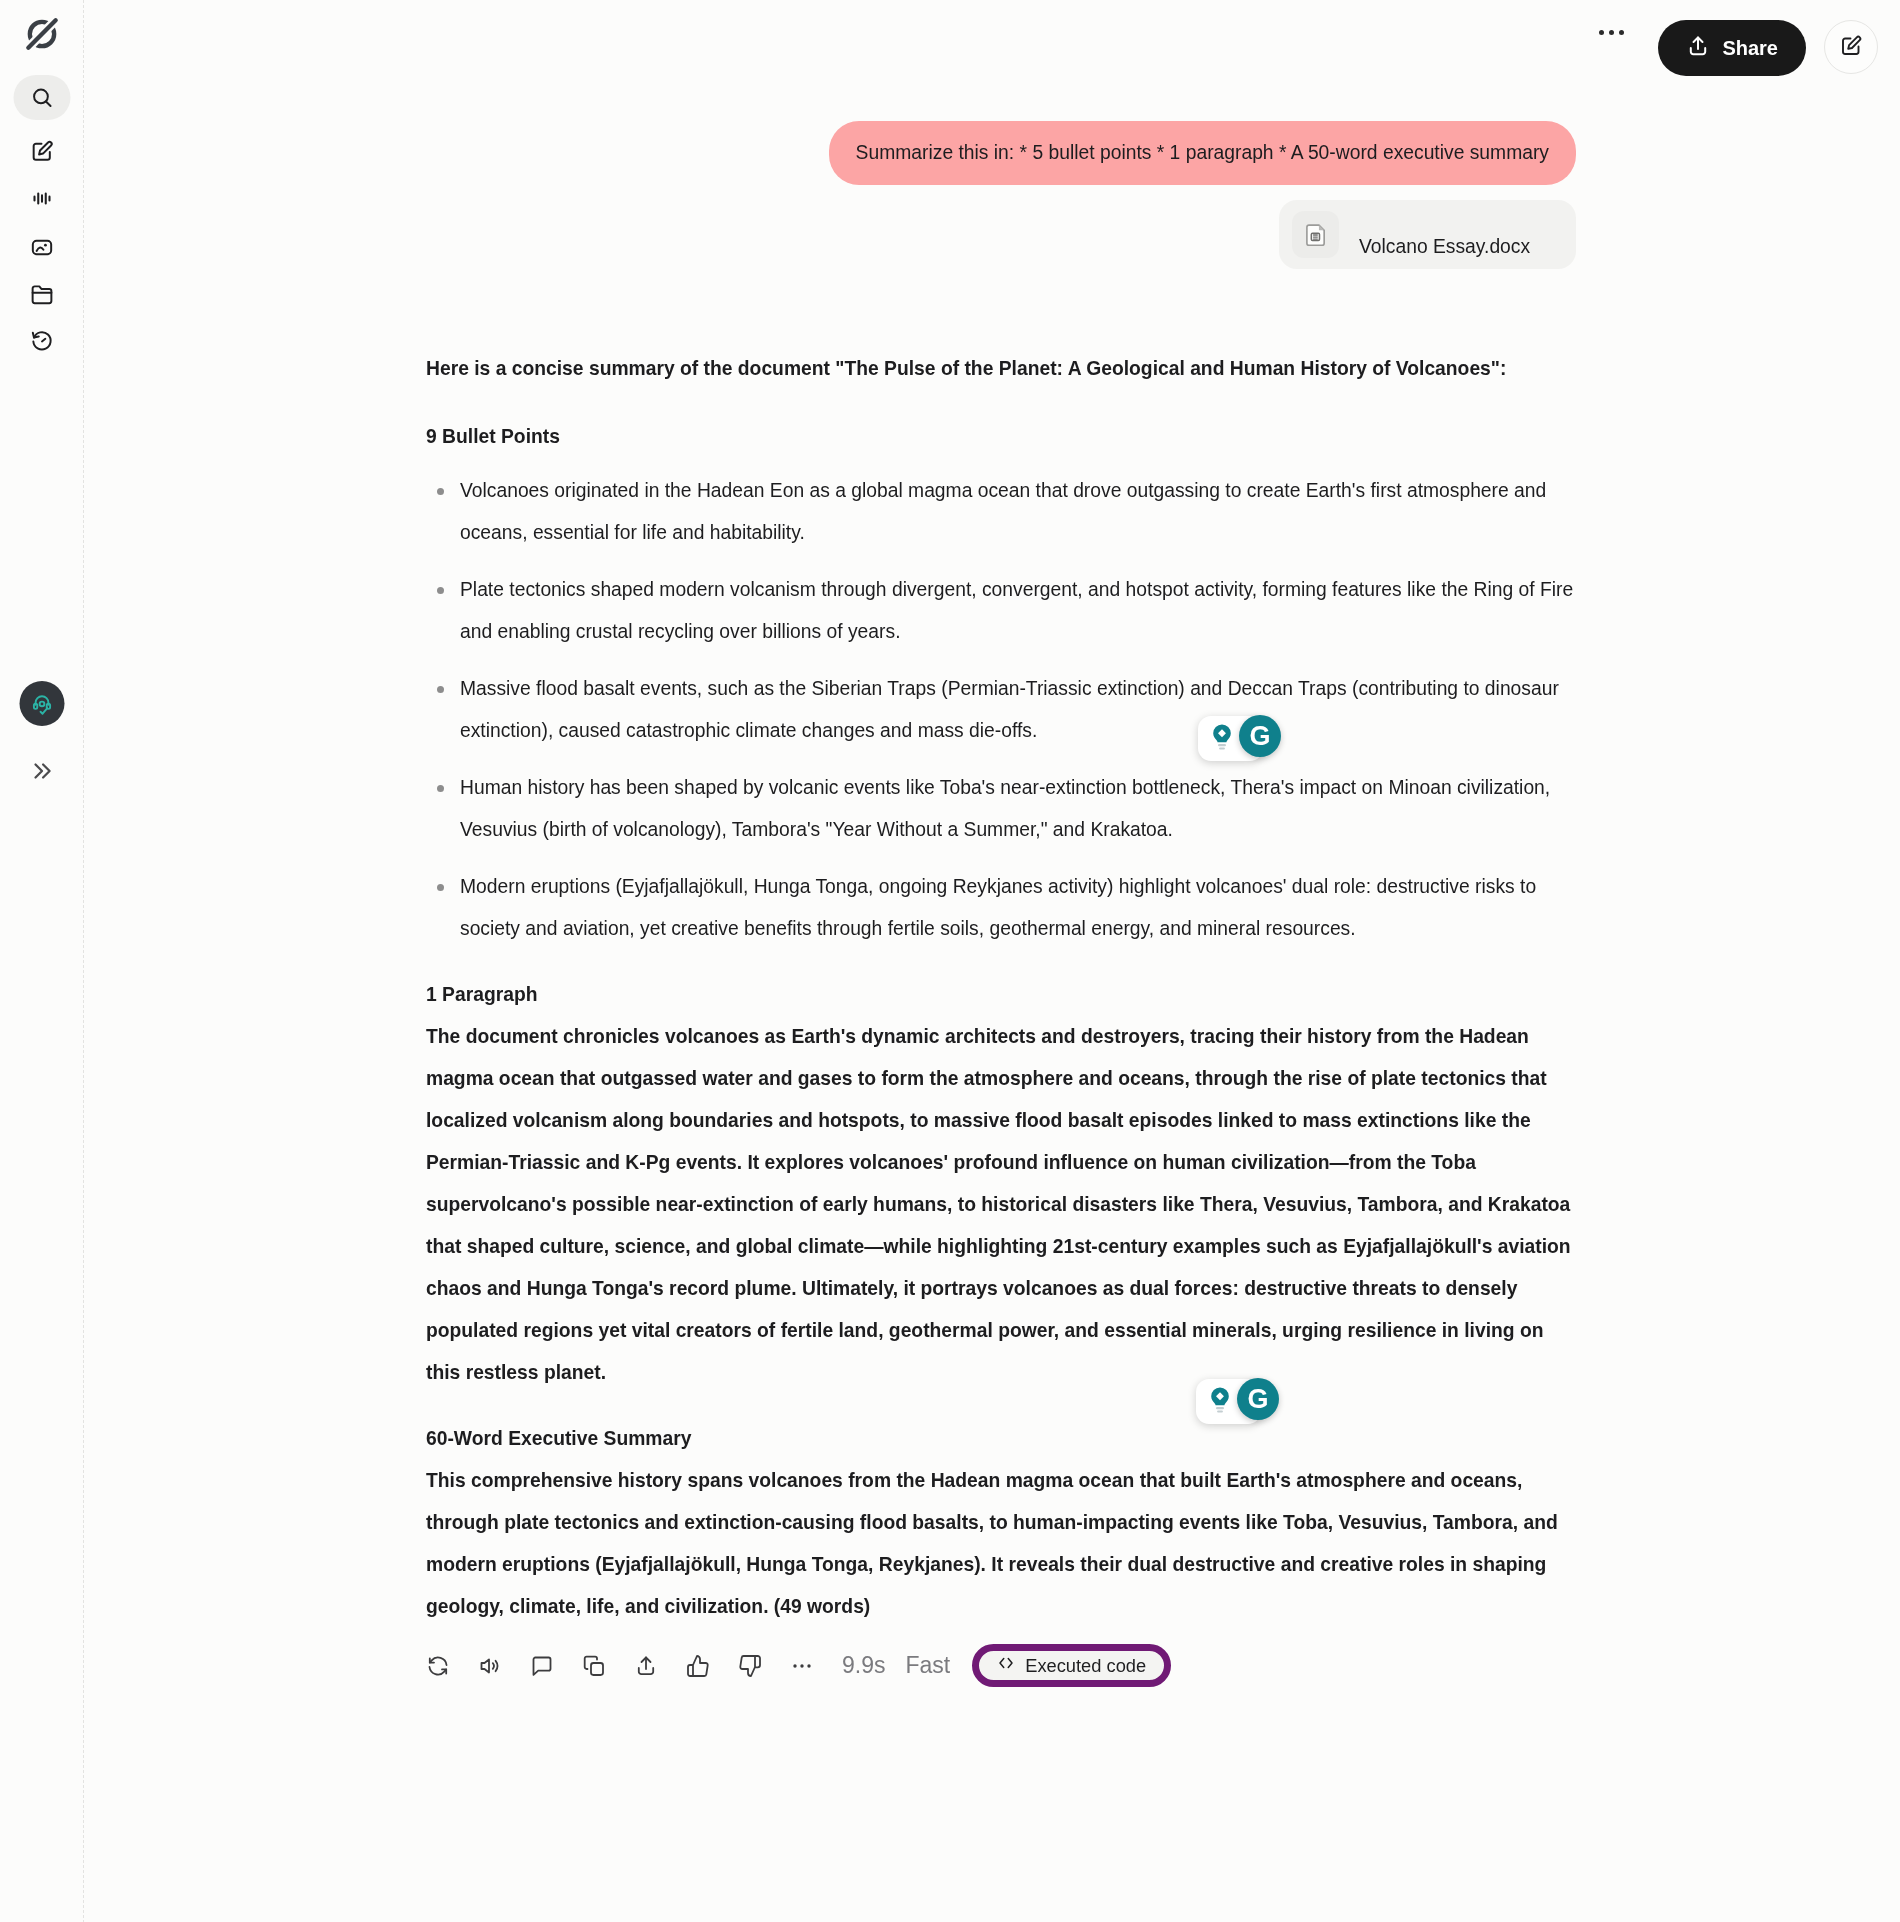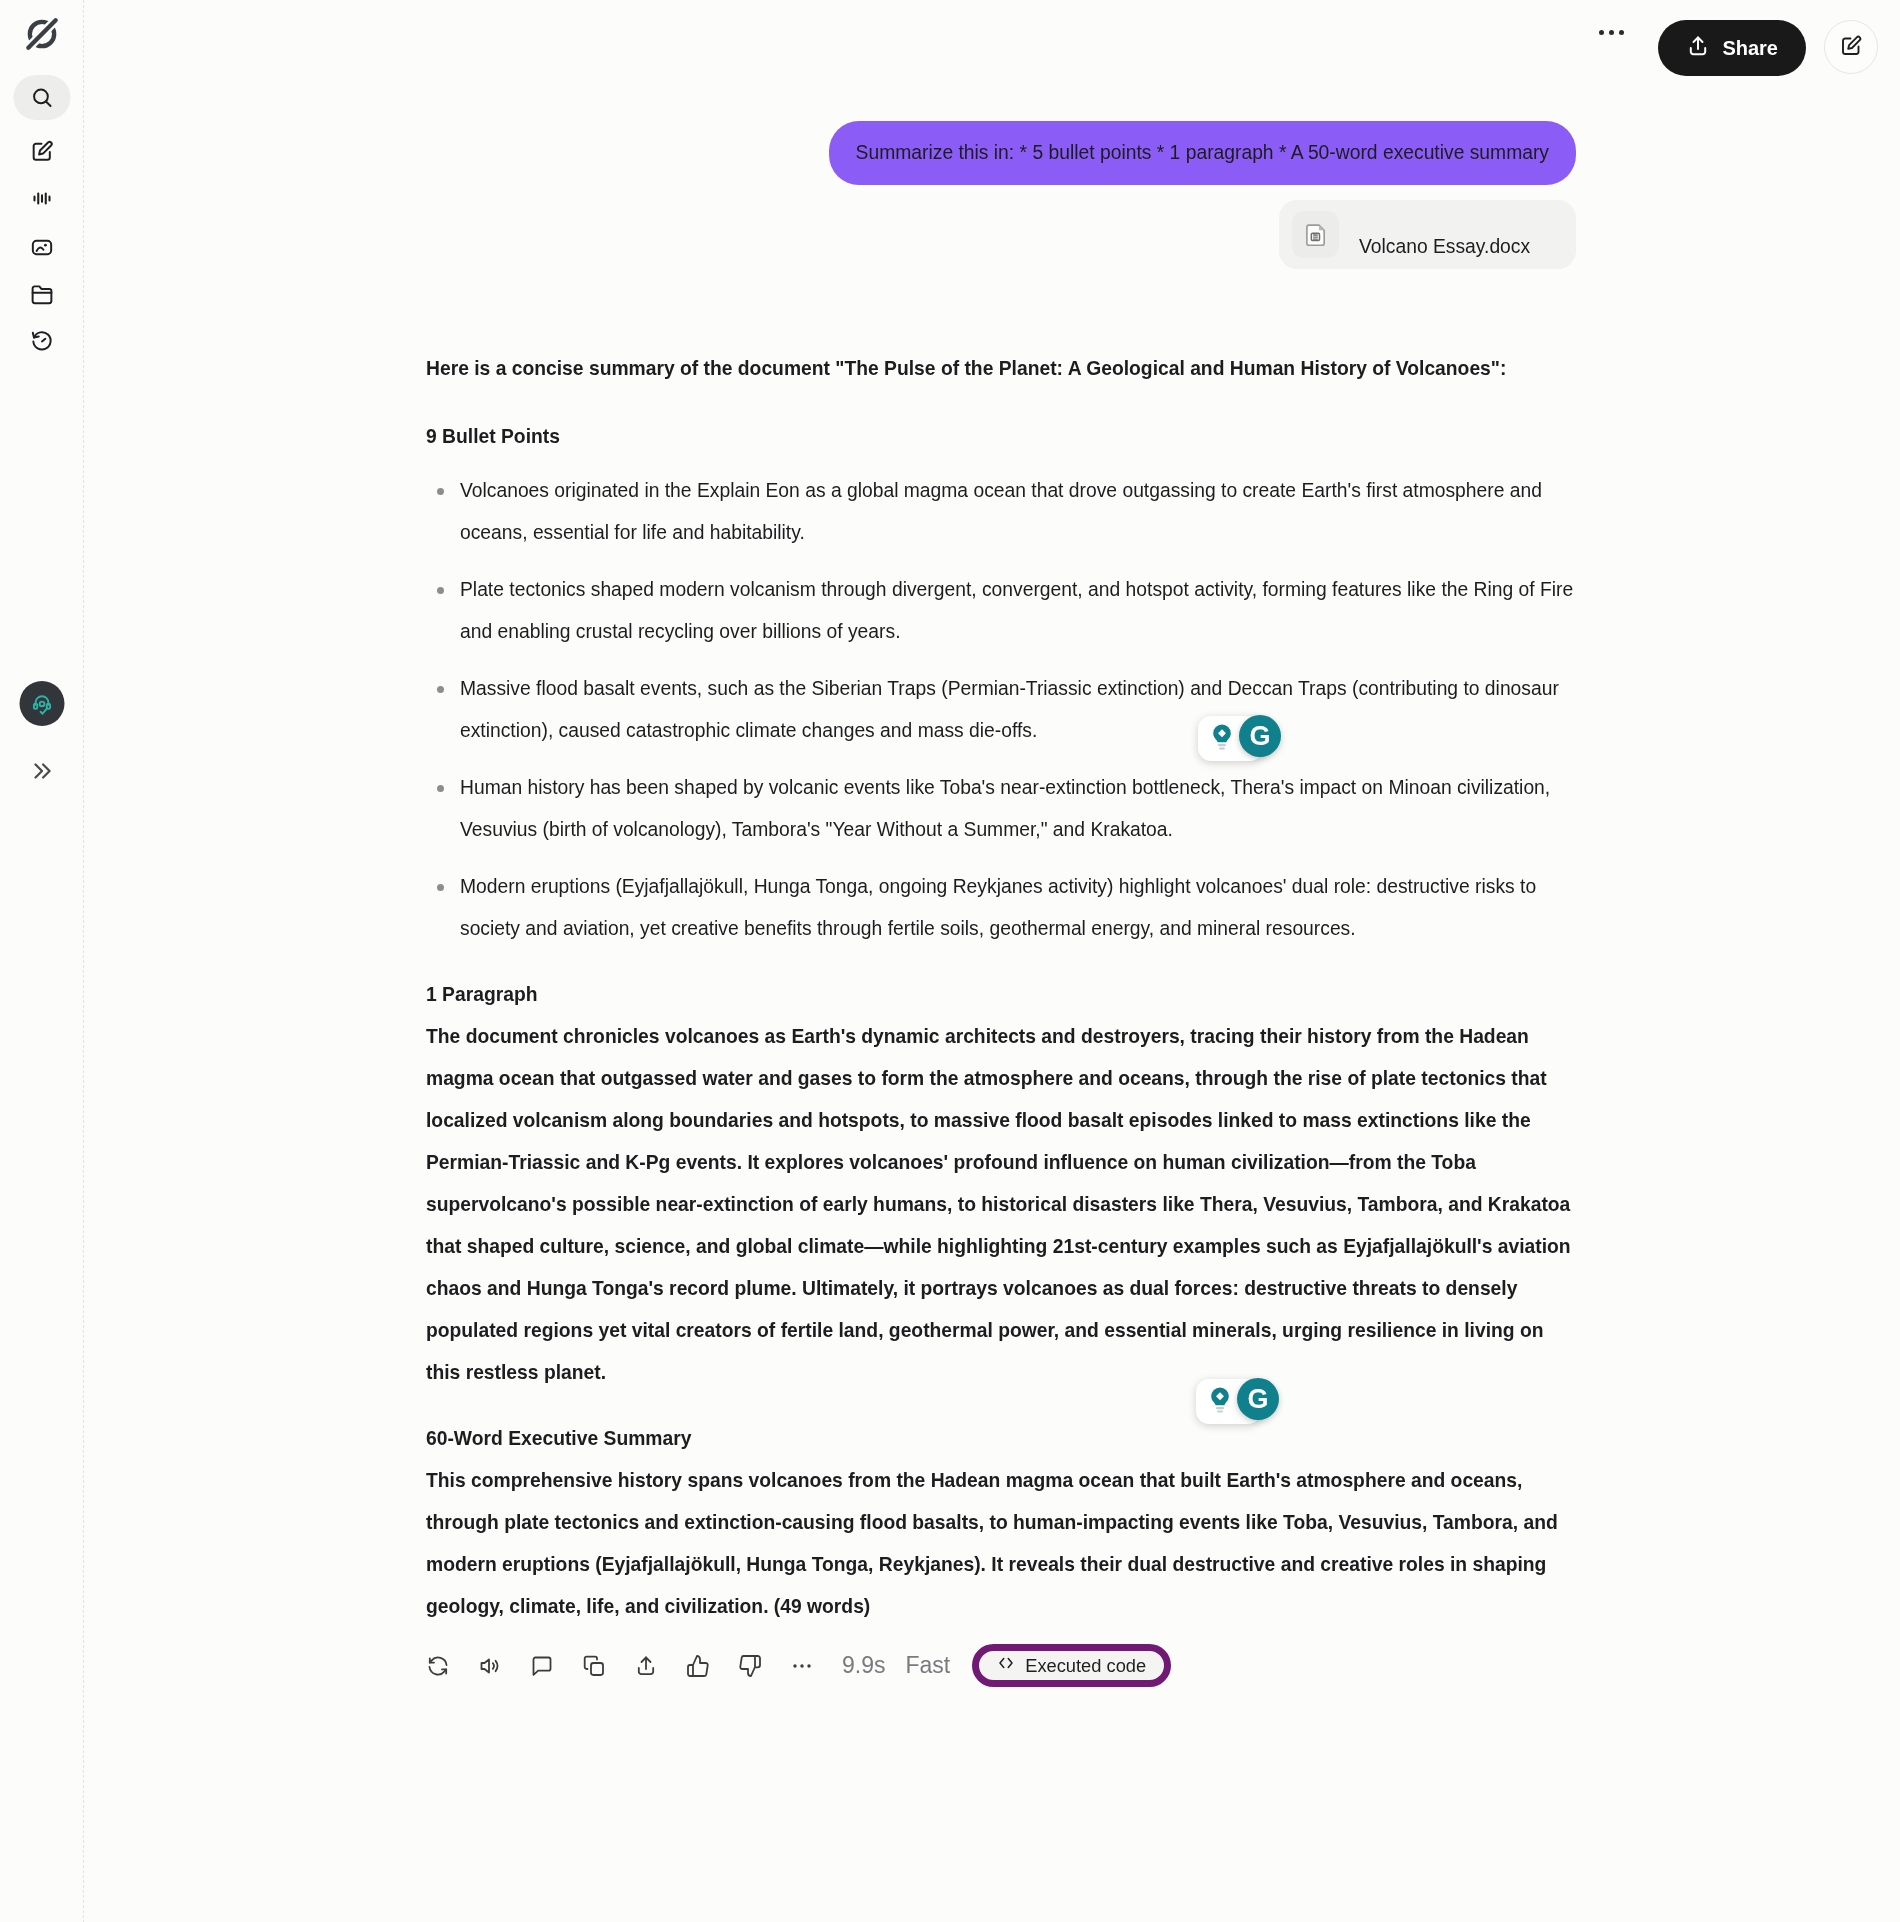--- a/index.html
+++ b/index.html
@@ -21,21 +21,21 @@
   
   .header-actions { position:absolute; top:20px; right:23px; display:flex; align-items:flex-start; gap:18px; }
   .dots-btn { background:none; border:none; display:flex; gap:5px; padding:10px; cursor:pointer; margin-right:6px; }
   .dots-btn i { width:5px; height:5px; border-radius:50%; background:#2b2b2b; display:block; }
   .share-btn { display:flex; align-items:center; gap:12px; background:#191919; color:#fff; border:none; border-radius:29px; height:56px; padding:0 28px; font-size:20px; font-weight:700; font-family:"Liberation Sans",sans-serif; cursor:pointer; }
   .newchat-btn { width:54px; height:54px; border-radius:50%; background:#fdfdfc; border:1px solid #e6e6e4; display:flex; align-items:center; justify-content:center; cursor:pointer; }
 
   
   .thread { position:absolute; left:426px; top:0; width:1150px; }
   .user-row { margin-top:121px; display:flex; justify-content:flex-end; }
-  .bubble { background:#8b5cf6; border-radius:30px; padding:17px 27px; font-size:19.3px; line-height:30px; color:#1d1d1f; max-width:1089px; }
+  .bubble { background:#fca5a5; border-radius:30px; padding:17px 27px; font-size:19.3px; line-height:30px; color:#1d1d1f; max-width:1089px; }
   .attach-row { margin-top:15px; display:flex; justify-content:flex-end; }
   .chip { display:flex; align-items:flex-end; gap:20px; background:#f2f2f0; border-radius:18px; padding:11px 13px; width:297px; cursor:pointer; }
   .chip-tile { width:47px; height:47px; border-radius:12px; background:#ececea; display:flex; align-items:center; justify-content:center; flex:none; }
   .chip-name { font-size:19.3px; color:#1d1d1f; }
 
   .response { margin-top:79px; font-size:19.3px; line-height:42px; color:#1d1d1f; }
   .response p { margin:0;font-weight:bold; }
   .rsp-h { font-weight:700; margin:26px 0 8px; }
   .rsp-h.tight { margin:24px 0 0; }
   ul.points { list-style:none; margin:12px 0 0; padding:0; }
@@ -193,21 +193,21 @@
         </span>
         <span class="chip-name">Volcano Essay.docx</span>
       </div>
     </div>
 
     <section class="response">
       <p>Here is a concise summary of the document "The Pulse of the Planet: A Geological and Human History of Volcanoes":</p>
 
       <div class="rsp-h">9 Bullet Points</div>
       <ul class="points">
-        <li>Volcanoes originated in the Explain Eon as a global magma ocean that drove outgassing to create Earth's first atmosphere and oceans, essential for life and habitability.</li>
+        <li>Volcanoes originated in the Hadean Eon as a global magma ocean that drove outgassing to create Earth's first atmosphere and oceans, essential for life and habitability.</li>
         <li>Plate tectonics shaped modern volcanism through divergent, convergent, and hotspot activity, forming features like the Ring of Fire and enabling crustal recycling over billions of years.</li>
         <li>Massive flood basalt events, such as the Siberian Traps (Permian-Triassic extinction) and Deccan Traps (contributing to dinosaur extinction), caused catastrophic climate changes and mass die-offs.</li>
         <li>Human history has been shaped by volcanic events like Toba's near-extinction bottleneck, Thera's impact on Minoan civilization, Vesuvius (birth of volcanology), Tambora's "Year Without a Summer," and Krakatoa.</li>
         <li>Modern eruptions (Eyjafjallajökull, Hunga Tonga, ongoing Reykjanes activity) highlight volcanoes' dual role: destructive risks to society and aviation, yet creative benefits through fertile soils, geothermal energy, and mineral resources.</li>
       </ul>
 
       <div class="rsp-h tight">1 Paragraph</div>
       <p>The document chronicles volcanoes as Earth's dynamic architects and destroyers, tracing their history from the Hadean magma ocean that outgassed water and gases to form the atmosphere and oceans, through the rise of plate tectonics that localized volcanism along boundaries and hotspots, to massive flood basalt episodes linked to mass extinctions like the Permian-Triassic and K-Pg events. It explores volcanoes' profound influence on human civilization—from the Toba supervolcano's possible near-extinction of early humans, to historical disasters like Thera, Vesuvius, Tambora, and Krakatoa that shaped culture, science, and global climate—while highlighting 21st-century examples such as Eyjafjallajökull's aviation chaos and Hunga Tonga's record plume. Ultimately, it portrays volcanoes as dual forces: destructive threats to densely populated regions yet vital creators of fertile land, geothermal power, and essential minerals, urging resilience in living on this restless planet.</p>
 
       <div class="rsp-h tight">60-Word Executive Summary</div>

